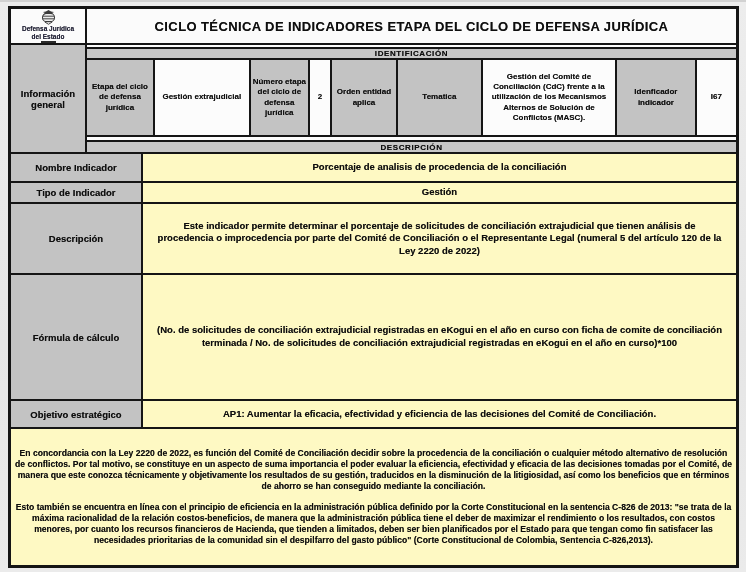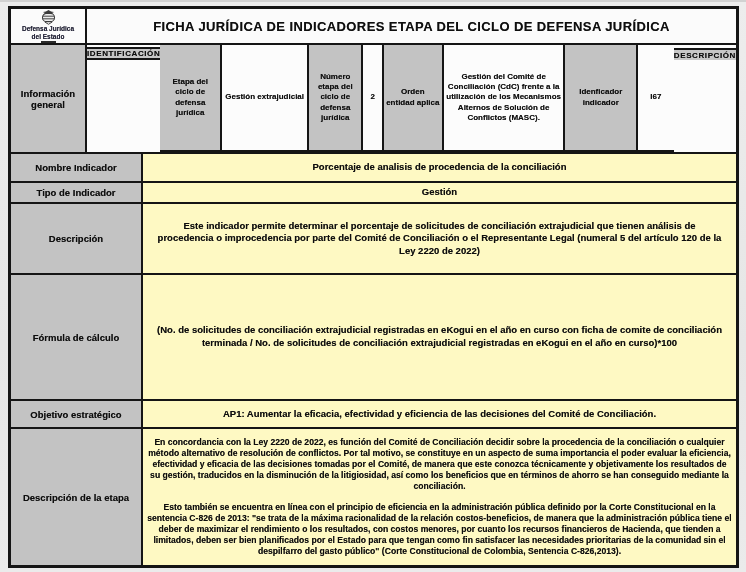--- a/index.html
+++ b/index.html
@@ -40,21 +40,21 @@
     background:#fbfbfb;
   }
   
   .id-section{height:107px;}
   .side-label{
     flex:0 0 76px;border-right:2px solid #151515;box-sizing:border-box;
     background:#c3c3c3;
     display:flex;align-items:center;justify-content:center;text-align:center;
     font-size:9.5px;font-weight:700;padding:2px;
   }
-  .id-right{flex:1;display:flex;flex-direction:row;background:#fcfcfc;min-width:0;}
+  .id-right{flex:1;display:flex;flex-direction:column;background:#fcfcfc;min-width:0;}
   .band{
     height:13px;margin-top:2px;
     border-top:2px solid #151515;border-bottom:2px solid #151515;
     background:#c7c7c7;
     display:flex;align-items:center;justify-content:center;
     font-size:8px;font-weight:700;letter-spacing:.6px;
     box-sizing:border-box;
   }
   .band-desc{margin-top:3px;border-bottom:none;height:12px;}
   .id-row{flex:1;display:flex;border-bottom:2px solid #151515;box-sizing:border-box;min-height:0;}
@@ -107,33 +107,34 @@
           <line x1="5" y1="6.6" x2="17" y2="6.6" stroke="#3b3b3b" stroke-width="1"></line>
           <line x1="5" y1="9.4" x2="17" y2="9.4" stroke="#3b3b3b" stroke-width="1"></line>
           <path d="M7 12.8 L11 15.2 L15 12.8" fill="none" stroke="#3b3b3b" stroke-width="1"></path>
         </svg>
         <div class="logo-text">
           <span>Defensa Jurídica</span><br>
           <span>del Estado</span>
         </div>
         <div class="logo-rule"></div>
       </div>
-      <div class="title-cell">FICHA JURÍDICA DE INDICADORES ETAPA DEL CICLO DE DEFENSA JURÍDICA</div>
+      <div class="title-cell">CICLO TÉCNICA DE INDICADORES ETAPA DEL CICLO DE DEFENSA JURÍDICA</div>
     </div>
 
     <div class="row id-section">
       <div class="side-label">Información general</div>
       <div class="id-right">
         <div class="band">IDENTIFICACIÓN</div>
         <div class="id-row">
           <div class="idc glabel w1">Etapa del ciclo de defensa jurídica</div>
           <div class="idc wval w2">Gestión extrajudicial</div>
           <div class="idc glabel w3">Número etapa del ciclo de defensa jurídica</div>
           <div class="idc wval w4">2</div>
           <div class="idc glabel w5">Orden entidad aplica</div>
+          <div class="idc glabel w7">Tematica</div>
           <div class="idc wval w8">Gestión del Comité de Conciliación (CdC) frente a la utilización de los Mecanismos Alternos de Solución de Conflictos (MASC).</div>
           <div class="idc glabel w9">Idenficador indicador</div>
           <div class="idc wval w10 last">I67</div>
         </div>
         <div class="band band-desc">DESCRIPCIÓN</div>
       </div>
     </div>
 
     <div class="trow h-nombre">
       <div class="tlabel">Nombre Indicador</div>
@@ -154,21 +155,20 @@
       <div class="tlabel">Fórmula de cálculo</div>
       <div class="tvalue">(No. de solicitudes de conciliación extrajudicial registradas en eKogui en el año en curso con ficha de comite de conciliación terminada / No. de solicitudes de conciliación extrajudicial registradas en eKogui en el año en curso)*100</div>
     </div>
 
     <div class="trow h-objetivo">
       <div class="tlabel">Objetivo estratégico</div>
       <div class="tvalue">AP1: Aumentar la eficacia, efectividad y eficiencia de las decisiones del Comité de Conciliación.</div>
     </div>
 
     <div class="trow h-etapa">
-      <div class="tlabel">Descripción de la etapa</div>
       <div class="tvalue etapa-value">
         <p>En concordancia con la Ley 2220 de 2022, es función del Comité de Conciliación decidir sobre la procedencia de la conciliación o cualquier método alternativo de resolución de conflictos. Por tal motivo, se constituye en un aspecto de suma importancia el poder evaluar la eficiencia, efectividad y eficacia de las decisiones tomadas por el Comité, de manera que este conozca técnicamente y objetivamente los resultados de su gestión, traducidos en la disminución de la litigiosidad, así como los beneficios que en términos de ahorro se han conseguido mediante la conciliación.</p>
         <p>Esto también se encuentra en línea con el principio de eficiencia en la administración pública definido por la Corte Constitucional en la sentencia C-826 de 2013: "se trata de la máxima racionalidad de la relación costos-beneficios, de manera que la administración pública tiene el deber de maximizar el rendimiento o los resultados, con costos menores, por cuanto los recursos financieros de Hacienda, que tienden a limitados, deben ser bien planificados por el Estado para que tengan como fin satisfacer las necesidades prioritarias de la comunidad sin el despilfarro del gasto público" (Corte Constitucional de Colombia, Sentencia C-826,2013).</p>
       </div>
     </div>
 
   </div>
 </div>
 
 </body></html>

